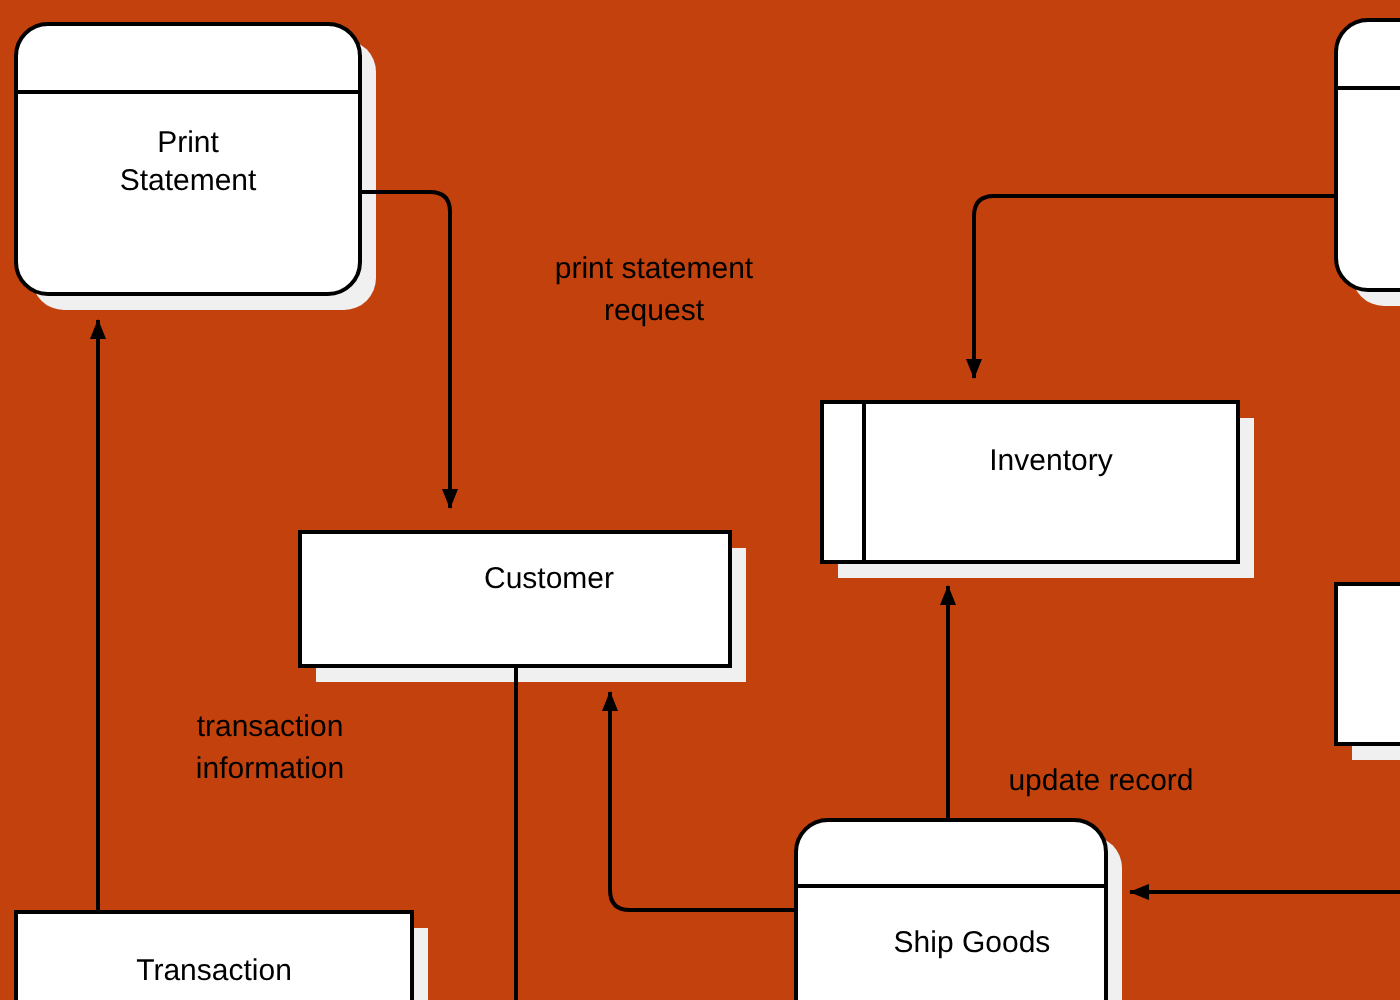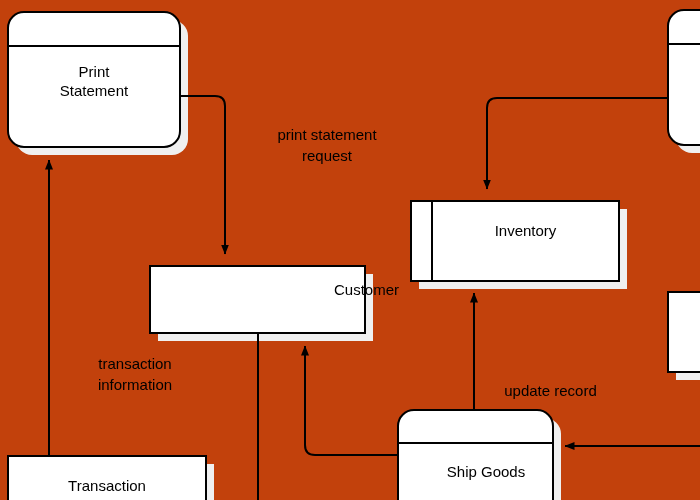--- a/index.html
+++ b/index.html
@@ -114,21 +114,21 @@
 
       <g>
         <rect x="668" y="292" width="60" height="80"></rect>
       </g>
     </g>
   </svg>
 
   <div class="node-label" style="left:8px; top:62px; width:172px;">Print
 Statement</div>
 
-  <div class="node-label" style="left:150px; top:280px; width:249px;text-align:right;">Customer</div>
+  <div class="node-label" style="left:150px; top:280px; width:249px;">Customer</div>
 
   <div class="node-label" style="left:432px; top:221px; width:187px;">Inventory</div>
 
   <div class="node-label" style="left:398px; top:462px; width:176px;">Ship Goods</div>
 
   <div class="node-label" style="left:8px; top:476px; width:198px;">Transaction</div>
 
   <div class="edge-label" style="left:256px; top:124px; width:142px;">print statement
 request</div>
 

